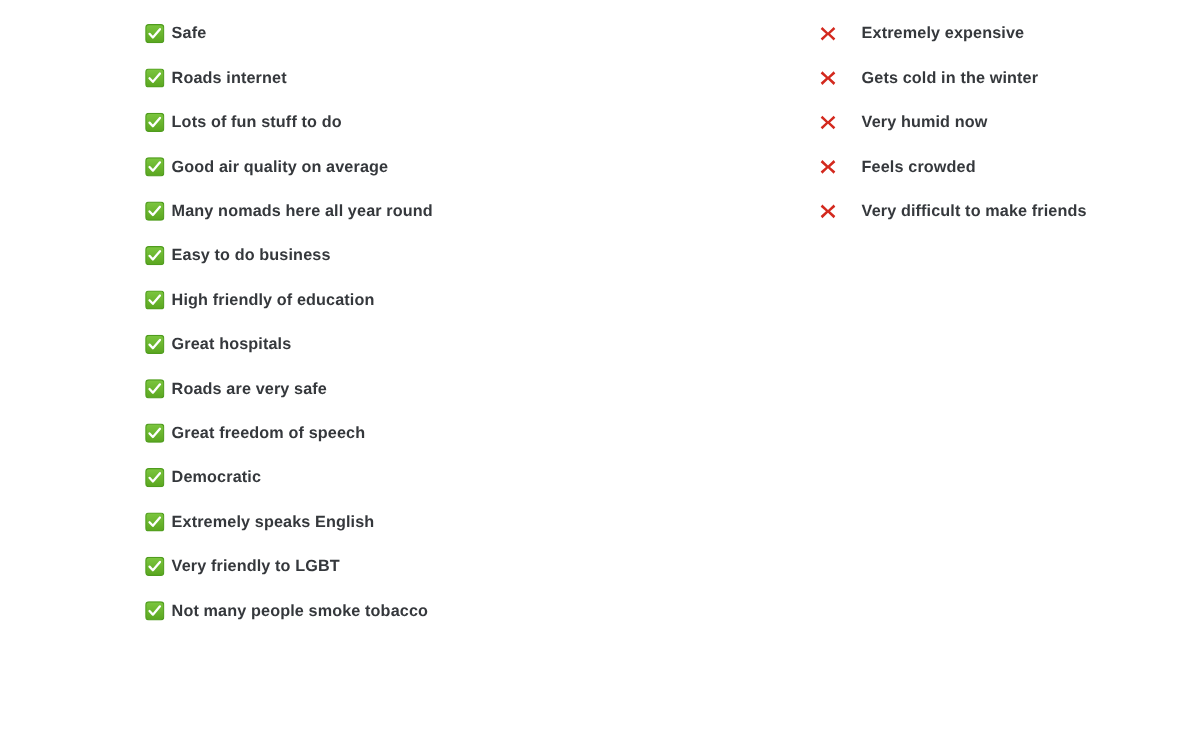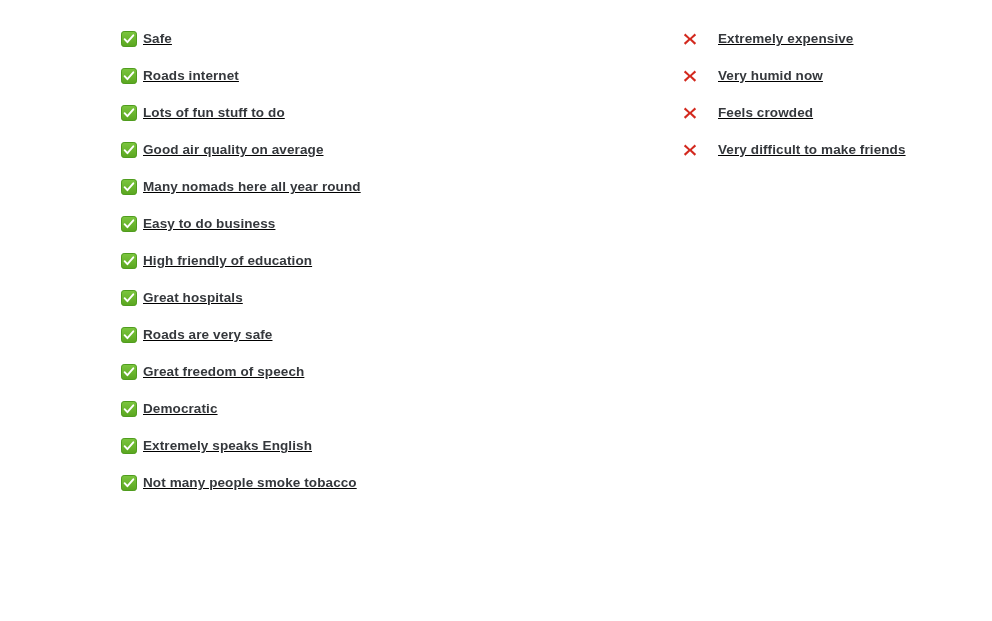--- a/index.html
+++ b/index.html
@@ -23,23 +23,22 @@
 
   .column {
     position: absolute;
     top: 20px;
   }
   .column-pros { left: 121px; width: 520px; }
   .column-cons { left: 682px; width: 300px; }
 
   .item {
     display: flex;
-    align-items: center;
+    align-items: flex-start;
     height: 37px;
-    text-decoration: underline;
   }
 
   .item-icon {
     width: 16px;
     height: 16px;
     flex: 0 0 16px;
     display: block;
     line-height: 0;
   }
   .item-icon svg { display: block; }
@@ -246,39 +245,62 @@
             <defs>
               <linearGradient id="gx" x1="0" y1="0" x2="0" y2="1">
                 <stop offset="0" stop-color="#7cc63f"></stop>
                 <stop offset="1" stop-color="#5aa61f"></stop>
               </linearGradient>
             </defs>
             <rect x="0.5" y="0.5" width="15" height="15" rx="2.6" ry="2.6" fill="url(#gx)" stroke="#4f9c1e" stroke-width="1"></rect>
             <path d="M3.6 8.2 L6.4 11.2 L12.3 4.3" fill="none" stroke="#ffffff" stroke-width="1.9" stroke-linecap="round" stroke-linejoin="round"></path>
           </svg>
         </span>
+        <span class="item-label">Very friendly to LGBT</span>
+      </div>
+      <div class="item">
+        <span class="item-icon">
+          <svg width="16" height="16" viewBox="0 0 16 16" xmlns="http://www.w3.org/2000/svg">
+            <defs>
+              <linearGradient id="gx" x1="0" y1="0" x2="0" y2="1">
+                <stop offset="0" stop-color="#7cc63f"></stop>
+                <stop offset="1" stop-color="#5aa61f"></stop>
+              </linearGradient>
+            </defs>
+            <rect x="0.5" y="0.5" width="15" height="15" rx="2.6" ry="2.6" fill="url(#gx)" stroke="#4f9c1e" stroke-width="1"></rect>
+            <path d="M3.6 8.2 L6.4 11.2 L12.3 4.3" fill="none" stroke="#ffffff" stroke-width="1.9" stroke-linecap="round" stroke-linejoin="round"></path>
+          </svg>
+        </span>
         <span class="item-label">Not many people smoke tobacco</span>
       </div>
     </div>
 
   <div class="column column-cons">
       <div class="item">
         <span class="item-icon">
           <svg width="16" height="16" viewBox="0 0 16 16" xmlns="http://www.w3.org/2000/svg">
             <path d="M3.3 2.4 L8 7.0 L12.7 2.4 L14.1 4.2 L9.7 8.1 L14.1 12.0 L12.7 13.8 L8 9.2 L3.3 13.8 L1.9 12.0 L6.3 8.1 L1.9 4.2 Z" fill="#d3291e"></path>
           </svg>
         </span>
         <span class="item-label">Extremely expensive</span>
       </div>
       <div class="item">
         <span class="item-icon">
           <svg width="16" height="16" viewBox="0 0 16 16" xmlns="http://www.w3.org/2000/svg">
             <path d="M3.3 2.4 L8 7.0 L12.7 2.4 L14.1 4.2 L9.7 8.1 L14.1 12.0 L12.7 13.8 L8 9.2 L3.3 13.8 L1.9 12.0 L6.3 8.1 L1.9 4.2 Z" fill="#d3291e"></path>
           </svg>
         </span>
+        <span class="item-label">Gets cold in the winter</span>
+      </div>
+      <div class="item">
+        <span class="item-icon">
+          <svg width="16" height="16" viewBox="0 0 16 16" xmlns="http://www.w3.org/2000/svg">
+            <path d="M3.3 2.4 L8 7.0 L12.7 2.4 L14.1 4.2 L9.7 8.1 L14.1 12.0 L12.7 13.8 L8 9.2 L3.3 13.8 L1.9 12.0 L6.3 8.1 L1.9 4.2 Z" fill="#d3291e"></path>
+          </svg>
+        </span>
         <span class="item-label">Very humid now</span>
       </div>
       <div class="item">
         <span class="item-icon">
           <svg width="16" height="16" viewBox="0 0 16 16" xmlns="http://www.w3.org/2000/svg">
             <path d="M3.3 2.4 L8 7.0 L12.7 2.4 L14.1 4.2 L9.7 8.1 L14.1 12.0 L12.7 13.8 L8 9.2 L3.3 13.8 L1.9 12.0 L6.3 8.1 L1.9 4.2 Z" fill="#d3291e"></path>
           </svg>
         </span>
         <span class="item-label">Feels crowded</span>
       </div>

